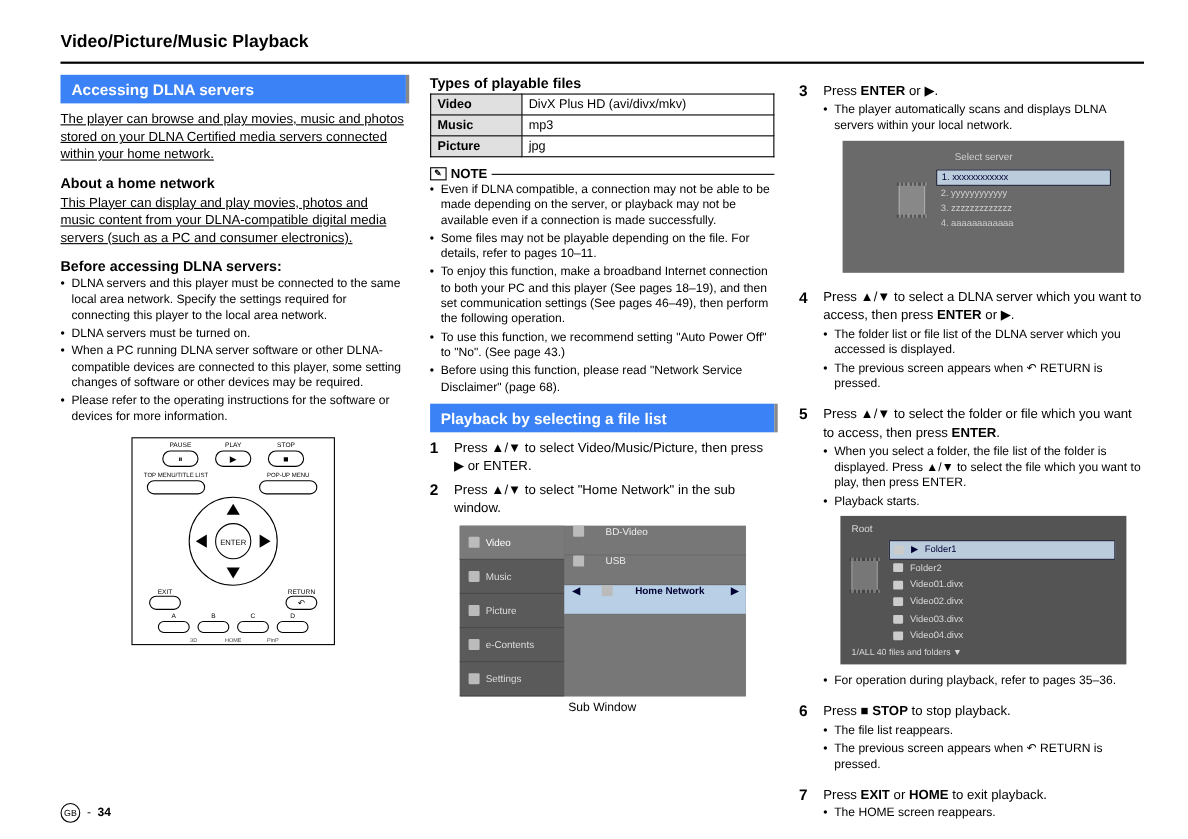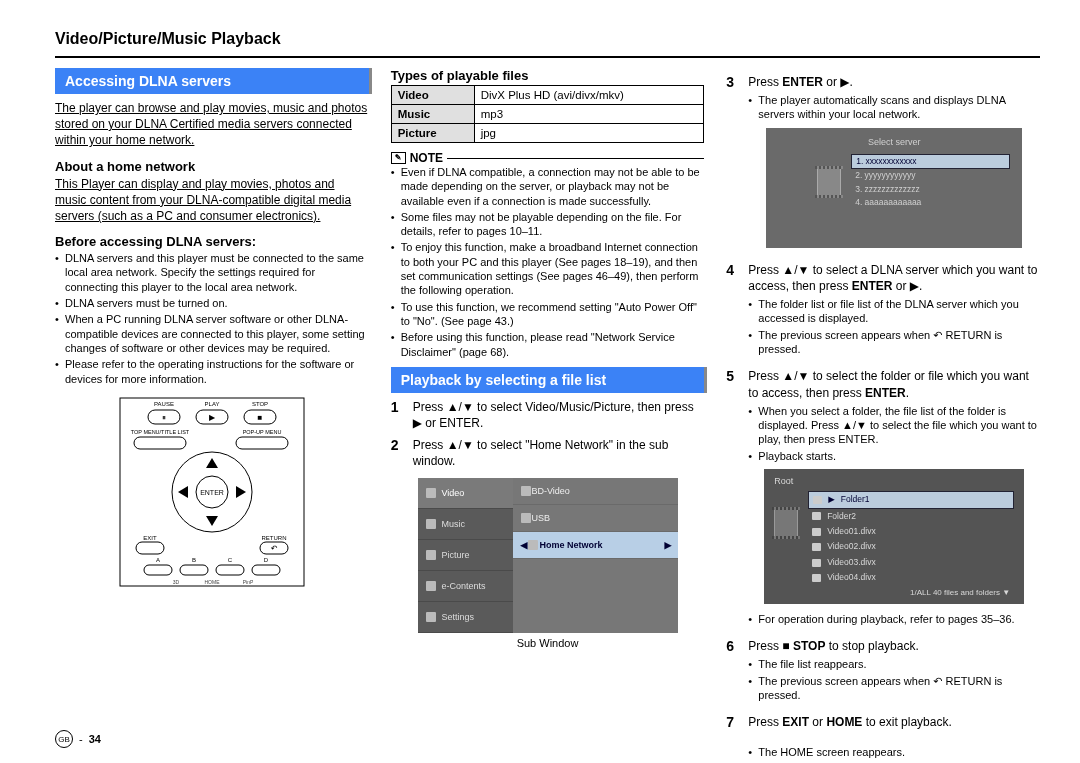--- a/index.html
+++ b/index.html
@@ -156,22 +156,22 @@
     border-bottom: 1px solid #4a4a4a;
   }
   .subwin .left .row.sel { background: #7a7a7a; color: #fff; }
   .subwin .ic { width:10px;height:10px;background:#bbb;border-radius:1px; }
   .subwin .right {
     flex: 1; background: #777;
     position: relative;
     display: flex; flex-direction: column;
   }
   .subwin .right .row {
-    height: 26px; display: flex; align-items: center;
-    padding-left: 8px; gap: 1px;
+    height: 26px; display: flex; align-items: flex-start;
+    padding-left: 8px; gap: 20px;
     border-bottom: 1px solid #6a6a6a;
     color: #eee;
   }
   .subwin .right .row.sel {
     background: #b8cfe6; color: #003; font-weight: bold;
   }
 
   
   .srvwin {
     width: 256px; height: 120px; background: #6a6a6a;
@@ -197,21 +197,21 @@
   }
   .rootwin .title { font-size: 9px; margin-bottom: 4px; }
   .rootwin .body { display: flex; gap: 10px; align-items: flex-start; }
   .rootwin .film { width: 22px; height: 26px; background: #777; border: 1px solid #999; margin-top: 18px; position: relative;}
   .rootwin .film::before, .rootwin .film::after{ content:""; position:absolute; left:-3px; right:-3px; height:3px; background:repeating-linear-gradient(90deg,#444 0 2px,#777 2px 4px);}
   .rootwin .film::before{top:-3px;} .rootwin .film::after{bottom:-3px;}
   .rootwin ul { list-style:none; padding:0; margin:0; flex:1;}
   .rootwin ul li { padding: 2px 4px; display:flex; gap:6px; align-items:center;}
   .rootwin ul li.sel { background: #bcd; color:#003; border:1px solid #223;}
   .rootwin ul li .fic { width:9px;height:8px;background:#ccc;border-radius:1px;}
-  .rootwin .foot { font-size: 8px; text-align: right; padding-right: 4px; margin-top: 2px;}
+  .rootwin .foot { font-size: 8px; padding-right: 4px; margin-top: 2px;}
 
   .page-foot {
     position: absolute;
     left: 55px;
     bottom: 15px;
     font-size: 11px;
     display: flex; align-items: center; gap: 6px;
   }
   .page-foot .gb {
     border: 1px solid #000; border-radius: 50%;
@@ -478,21 +478,21 @@
             <li>The file list reappears.</li>
             <li>The previous screen appears when  ↶ RETURN is pressed.</li>
           </ul>
         </span>
       </li>
 
       <li>
           <span class="num">7</span>
         <span class="body">
           <span>Press </span><b>EXIT</b><span> or </span><b>HOME</b><span> to exit playback.</span>
-          <ul class="bul" style="margin-top:15px">
+          <ul class="bul" style="margin-top:2px">
             <li>The HOME screen reappears.</li>
           </ul>
         </span>
       </li>
     </ol>
   </div>
 </div>
 
 <div class="page-foot">
   <span class="gb">GB</span>

